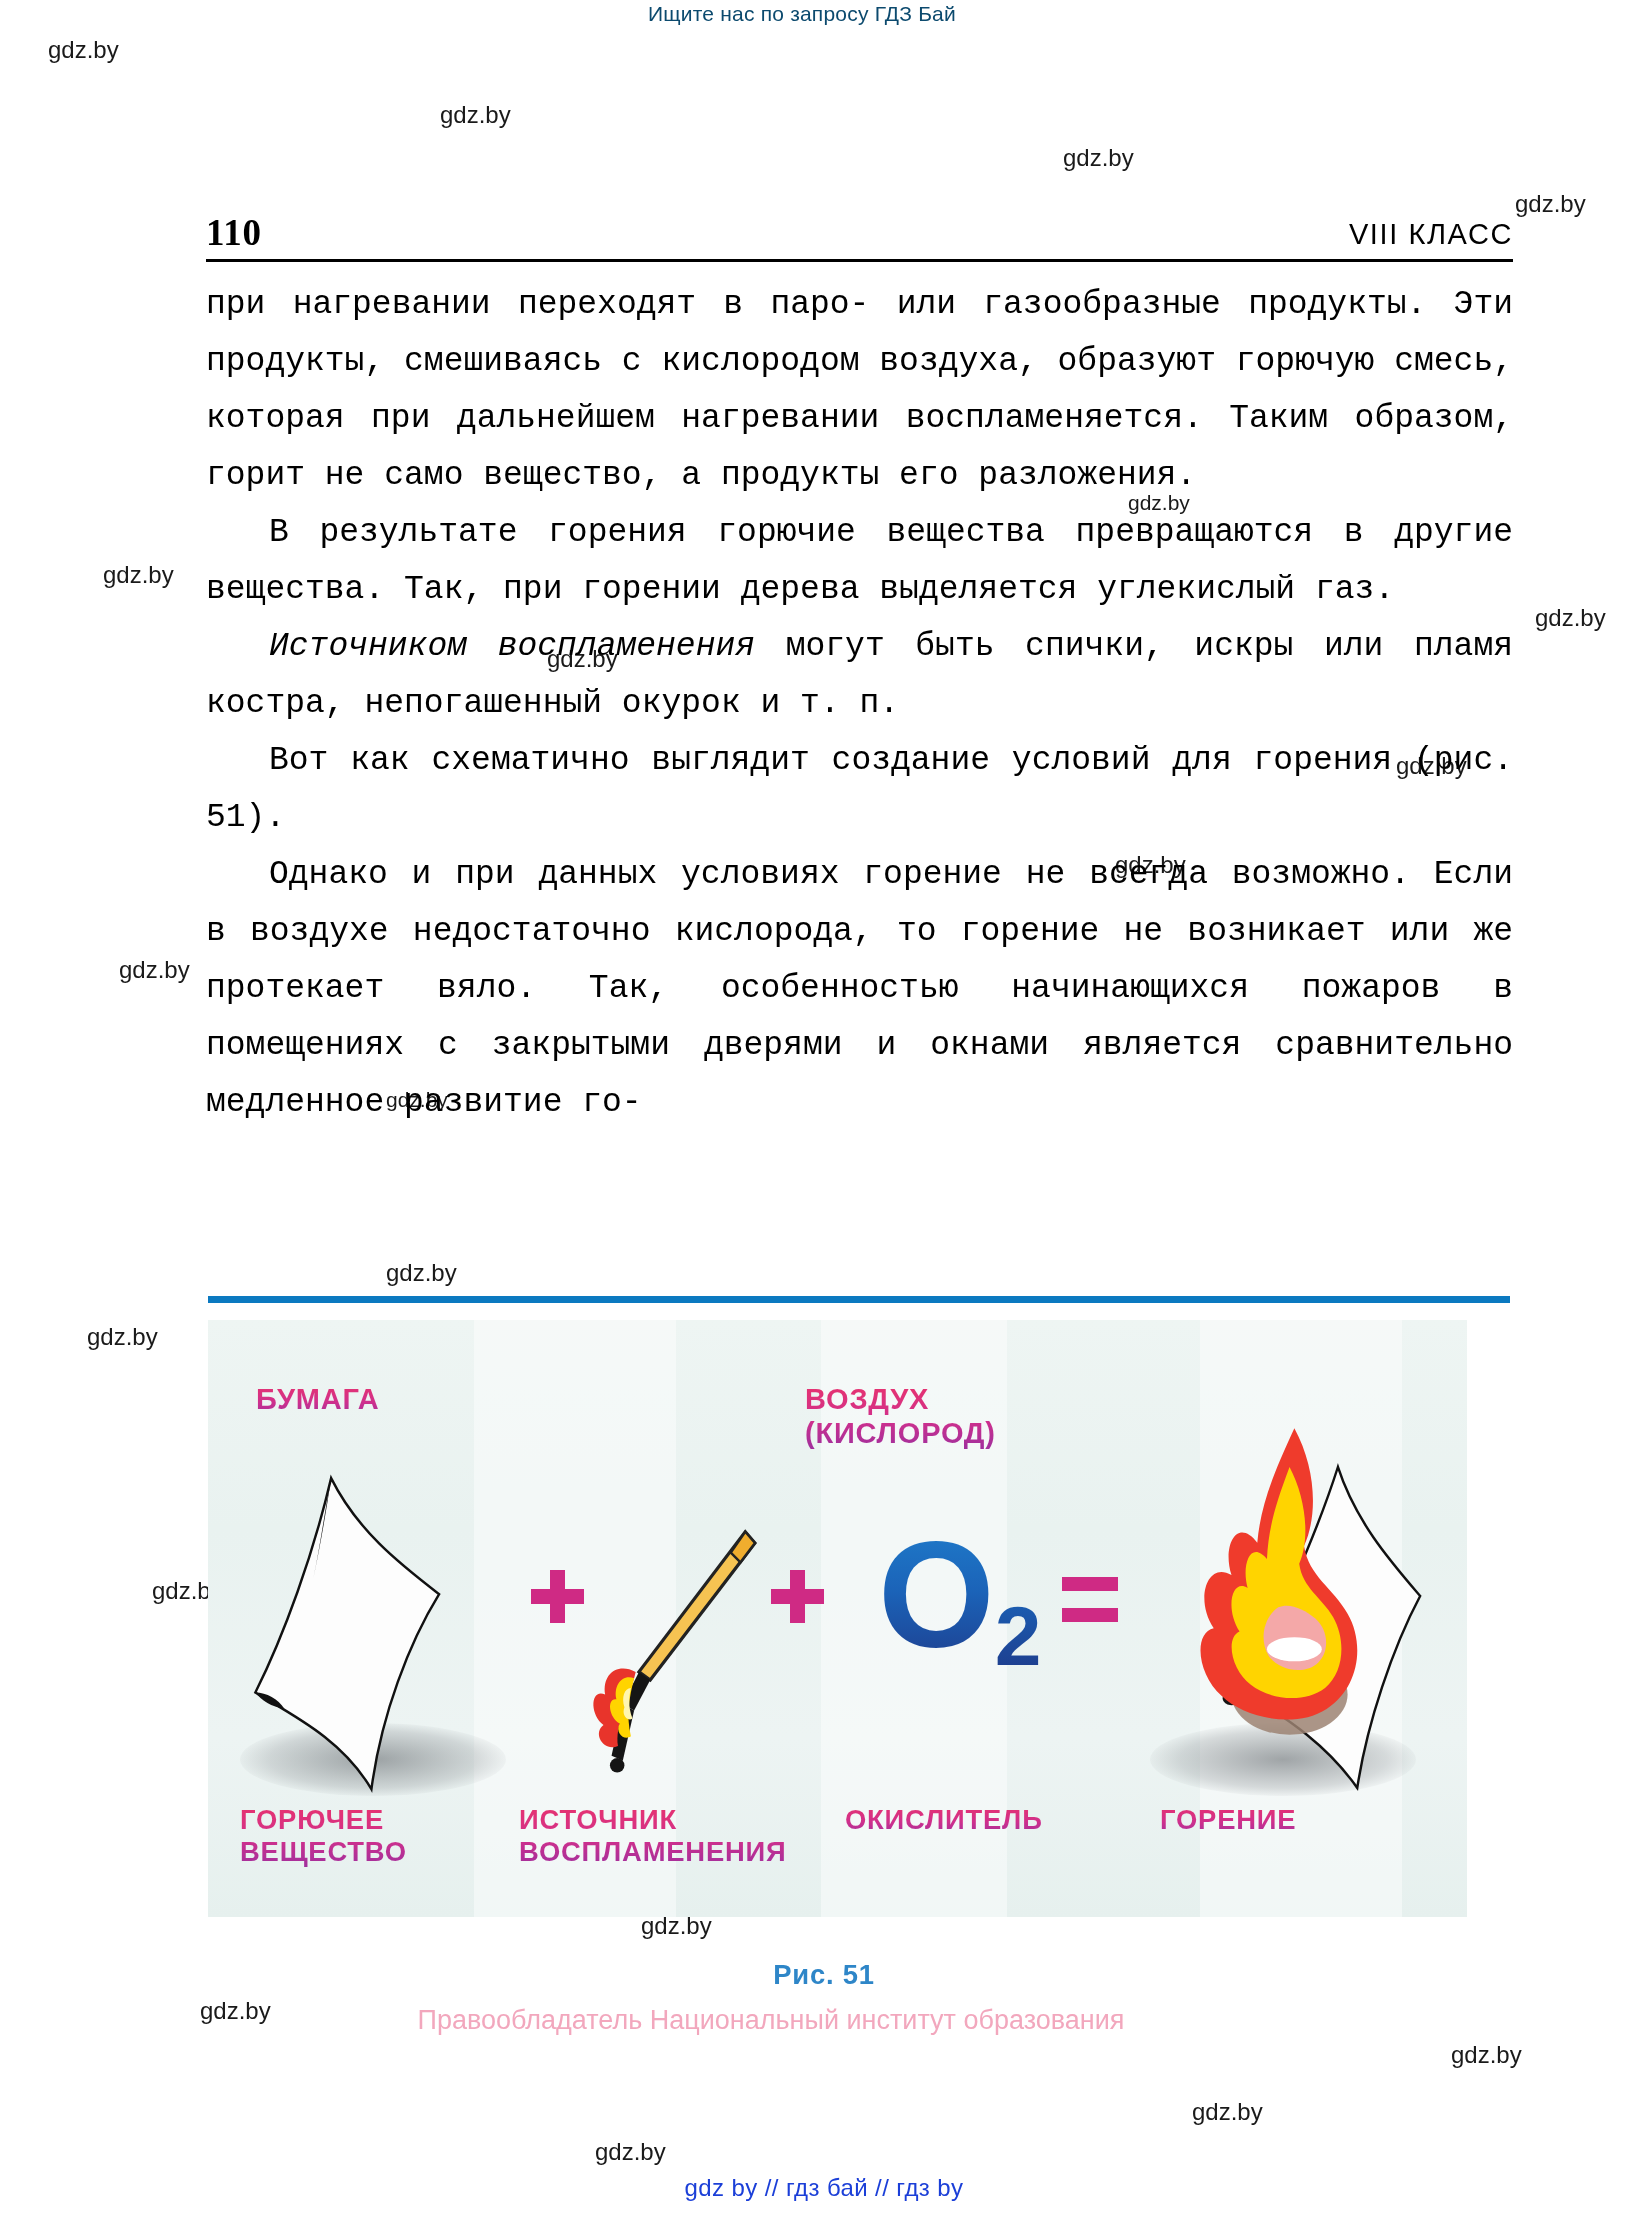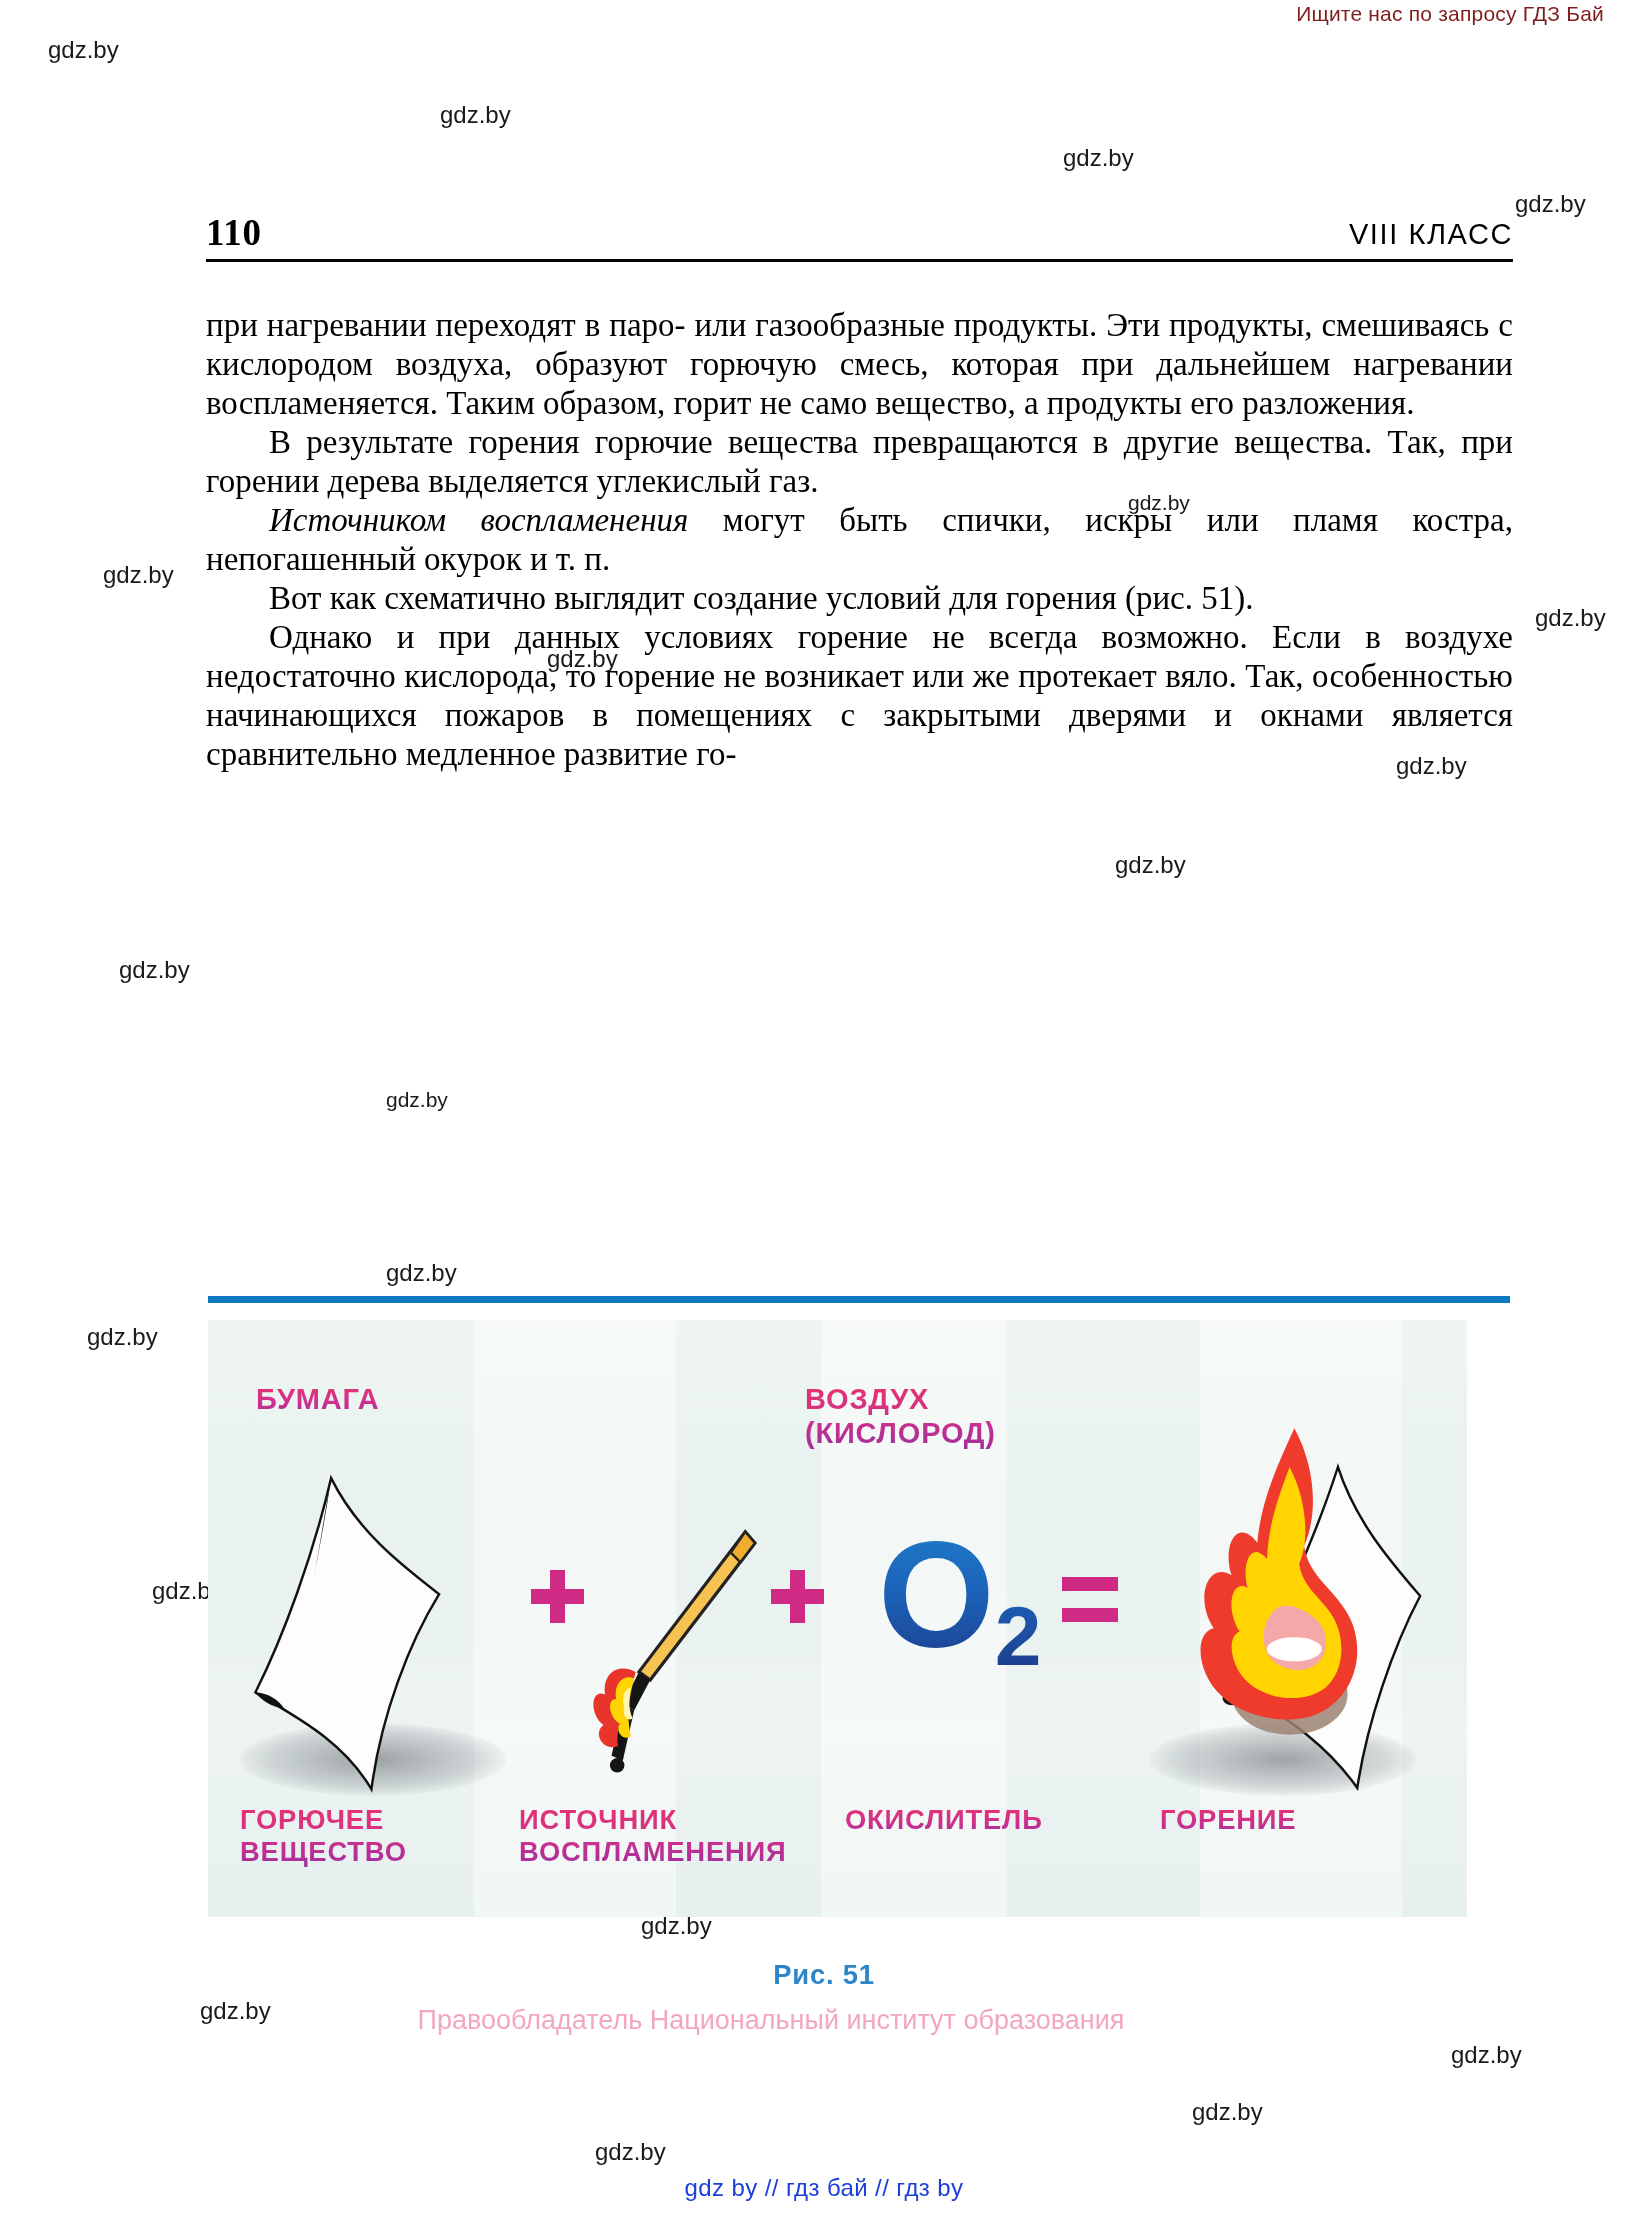--- a/index.html
+++ b/index.html
@@ -7,24 +7,24 @@
     width:1648px;height:2216px;
     background:#ffffff;
     font-family:"Liberation Serif", serif;
     position:relative;
     overflow:hidden;
   }
 
   
   .promo{
     position:absolute;top:1.6px;left:0;width:1604px;
-    text-align:right;
+    text-align:center;
     font-family:"Liberation Sans", sans-serif;
     font-size:21px;
-    color:#7f1d1d;
+    color:#0c4a6e;
     letter-spacing:0.2px;
   }
 
   
   .wm{
     position:absolute;
     font-family:"Liberation Sans", sans-serif;
     color:#1a1a1a;
     white-space:nowrap;
     pointer-events:none;
@@ -50,24 +50,24 @@
     letter-spacing:0.8px;
   }
   .pg-class{
     position:absolute;right:0;bottom:8px;
     font-family:"Liberation Sans", sans-serif;
     font-size:29px;font-weight:400;
     letter-spacing:1.6px;
   }
 
   .body-text{
-    margin-top:44px;
-    font-family:Liberation Serif, serif;
+    margin-top:14px;
+    font-family:Liberation Mono, monospace;
     font-size:33px;
-    line-height:39px;
+    line-height:57px;
     text-align:justify;
     color:#000;
   }
   .body-text p{margin:0;}
   .body-text p.ind{text-indent:63px;}
   .body-text i{font-style:italic;}
 
   
   .blue-rule{
     position:absolute;

